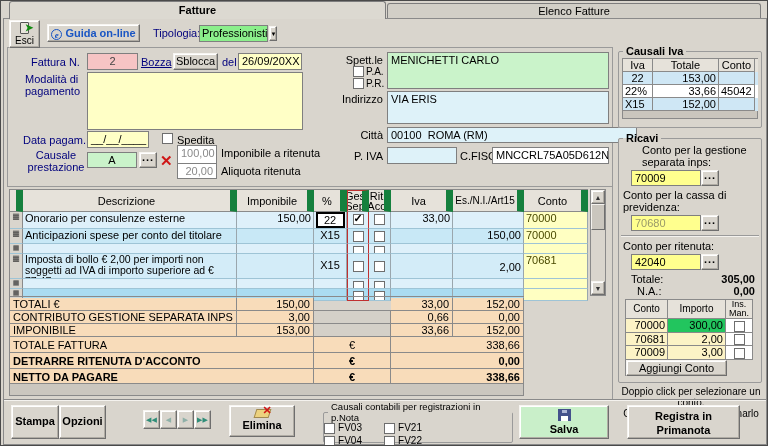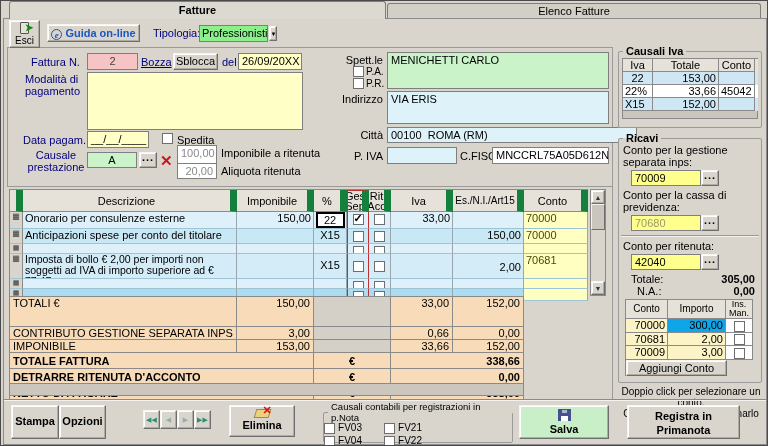--- a/index.html
+++ b/index.html
@@ -146,21 +146,21 @@
         <div class="mcell" style="width:30px;">X15</div>
         <div class="mcell tnum" style="width:66px;">152,00</div>
         <div class="mcell" style="width:36px;"></div>
       </div>
       <div style="height:8px;background:#cac6be;border-right:1px solid #8a8a8a;border-bottom:1px solid #8a8a8a;"></div>
     </div>
   </fieldset>
 
   <fieldset style="position:absolute;left:617px;top:131px;width:144px;height:251px;z-index:4;background:#d9d5cd;">
     <legend>Ricavi</legend>
-    <div style="padding:0 4px;line-height:12px;">Conto per la gestione separata inps:</div>
+    <div style="padding:0 4px;line-height:12px;margin-left:19px;">Conto per la gestione separata inps:</div>
     <div style="display:flex;margin:2px 4px 3px 12px;">
       <div class="field" style="width:70px;height:16px;background:#ffff8e;">70009</div>
       <div class="btn dots" style="width:18px;height:16px;line-height:9px;">...</div>
     </div>
     <div style="padding:0 4px;line-height:12px;">Conto per la cassa di previdenza:</div>
     <div style="display:flex;margin:2px 4px 4px 12px;">
       <div class="field" style="width:70px;height:16px;background:#ffff8e;color:#9a9a6a;">70680</div>
       <div class="btn dots" style="width:18px;height:16px;line-height:9px;">...</div>
     </div>
     <div style="border-top:1px solid #9a9a9a;border-bottom:1px solid #f4f2ee;margin:2px 2px 3px 2px;"></div>
@@ -178,21 +178,21 @@
       <b>0,00</b>
     </div>
     <div style="margin-left:6px;border-top:1px solid #8a8a8a;border-left:1px solid #8a8a8a;width:128px;">
       <div class="minitbl" style="background:#e6e2da;">
         <div class="mcell small" style="width:42px;text-align:center;padding-top:3px;">Conto</div>
         <div class="mcell small" style="width:58px;text-align:center;padding-top:3px;">Importo</div>
         <div class="mcell" style="width:27px;font-size:9px;line-height:9px;text-align:center;"><span>Ins.</span><br><span>Man.</span></div>
       </div>
       <div class="minitbl">
         <div class="mcell tnum" style="width:42px;background:#fcf3c6;">70000</div>
-        <div class="mcell tnum" style="width:58px;background:#0ea5e9;">300,00</div>
+        <div class="mcell tnum" style="width:58px;background:#22c55e;">300,00</div>
         <div class="mcell" style="width:27px;text-align:center;background:#fff;"><span class="cb"></span></div>
       </div>
       <div class="minitbl">
         <div class="mcell tnum" style="width:42px;background:#fcf3c6;">70681</div>
         <div class="mcell tnum" style="width:58px;background:#fcf3c6;">2,00</div>
         <div class="mcell" style="width:27px;text-align:center;background:#fff;"><span class="cb"></span></div>
       </div>
       <div class="minitbl">
         <div class="mcell tnum" style="width:42px;background:#fcf3c6;">70009</div>
         <div class="mcell tnum" style="width:58px;background:#fcf3c6;">3,00</div>
@@ -295,42 +295,42 @@
     </div>
   </div>
 
   <div class="sbv" style="left:589px;top:188px;height:107px;z-index:4;">
     <div class="btn sbtn">▲</div>
     <div class="sthumb"></div>
     <div class="btn sbtn" style="position:absolute;bottom:0;">▼</div>
   </div>
 
   <div style="position:absolute;left:8px;top:295px;width:515px;border-left:1px solid #8a8a8a;border-top:1px solid #8a8a8a;z-index:4;">
-    <div class="trow" style="height:30px;">
+    <div class="trow" style="height:14px;align-items:flex-end;">
       <div class="tcell" style="width:227px;">TOTALI €</div>
       <div class="tcell tnum" style="width:77px;">150,00</div>
       <div class="tcell tgray" style="width:77px;"></div>
       <div class="tcell tnum" style="width:62px;">33,00</div>
       <div class="tcell tnum" style="width:71px;">152,00</div>
     </div>
     <div class="trow" style="height:13px;">
       <div class="tcell" style="width:227px;">CONTRIBUTO GESTIONE SEPARATA INPS 2%</div>
       <div class="tcell tnum" style="width:77px;">3,00</div>
       <div class="tcell tgray" style="width:77px;"></div>
       <div class="tcell tnum" style="width:62px;">0,66</div>
       <div class="tcell tnum" style="width:71px;">0,00</div>
     </div>
     <div class="trow" style="height:13px;">
       <div class="tcell" style="width:227px;">IMPONIBILE</div>
       <div class="tcell tnum" style="width:77px;">153,00</div>
       <div class="tcell tgray" style="width:77px;"></div>
       <div class="tcell tnum" style="width:62px;">33,66</div>
       <div class="tcell tnum" style="width:71px;">152,00</div>
     </div>
-    <div class="trow" style="height:16px;font-weight:bold;">
+    <div class="trow" style="height:16px;font-weight:normal;">
       <div class="tcell" style="width:304px;padding-top:2px;">TOTALE FATTURA</div>
       <div class="tcell" style="width:77px;text-align:center;padding-top:2px;">€</div>
       <div class="tcell tnum" style="width:133px;padding-top:2px;">338,66</div>
     </div>
     <div class="trow" style="height:16px;font-weight:bold;">
       <div class="tcell" style="width:304px;padding-top:2px;">DETRARRE RITENUTA D'ACCONTO</div>
       <div class="tcell" style="width:77px;text-align:center;padding-top:2px;">€</div>
       <div class="tcell tnum" style="width:133px;padding-top:2px;">0,00</div>
     </div>
     <div class="trow" style="height:16px;font-weight:bold;">

